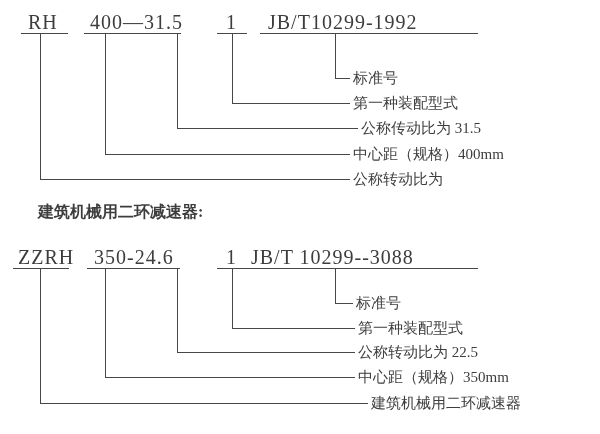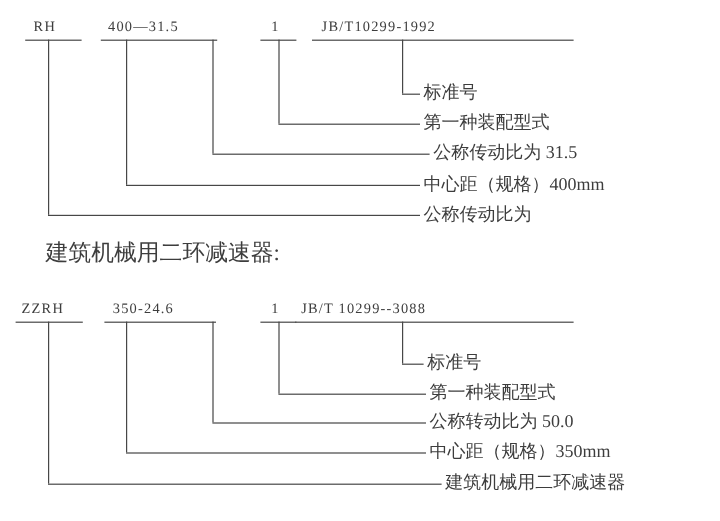--- a/index.html
+++ b/index.html
@@ -6,37 +6,38 @@
   .page{
     position:relative;
     width:600px;height:434px;
     background:#ffffff;
     font-family:"Liberation Serif","DejaVu Serif",serif;
     color:#3d3d3d;
     overflow:hidden;
   }
   .code{
     position:absolute;
-    font-size:12px;
+    font-size:20px;
     line-height:18px;
     white-space:nowrap;
     letter-spacing:1px;
   }
   .lbl{
     position:absolute;
     font-size:15px;
     line-height:18px;
     white-space:nowrap;
     text-align:center;
   }
   .heading{
     position:absolute;
-    font-size:19px;
+    font-size:16px;
     line-height:19px;
     white-space:nowrap;
+    font-weight:bold;
   }
   .hline{
     position:absolute;
     height:1px;
     background:#474747;
   }
   .vline{
     position:absolute;
     width:1px;
     background:#474747;
@@ -70,21 +71,21 @@
     <div class="vline" style="left:177px;top:33px;height:95px"></div>
     <div class="hline" style="left:177px;top:128px;width:181px"></div>
     <span class="lbl" style="left:361px;top:119px">公称传动比为 31.5</span>
 
     <div class="vline" style="left:105px;top:33px;height:121px"></div>
     <div class="hline" style="left:105px;top:154px;width:245px"></div>
     <span class="lbl" style="left:353px;top:145px">中心距（规格）400mm</span>
 
     <div class="vline" style="left:40px;top:33px;height:146px"></div>
     <div class="hline" style="left:40px;top:179px;width:310px"></div>
-    <span class="lbl" style="left:353px;top:170px">公称传动比为</span>
+    <span class="lbl" style="left:353px;top:170px">公称转动比为</span>
   </div>
 
   <span class="heading" style="left:38px;top:202px">建筑机械用二环减速器:</span>
 
   <div>
 
     <span class="code" style="left:18px;top:248px">ZZRH</span>
     <span class="code" style="left:94px;top:248px">350-24.6</span>
     <span class="code" style="left:226px;top:248px">1</span>
     <span class="code" style="left:251px;top:248px">JB/T 10299--3088</span>
@@ -97,21 +98,21 @@
     <div class="vline" style="left:335px;top:268px;height:35px"></div>
     <div class="hline" style="left:335px;top:303px;width:18px"></div>
     <span class="lbl" style="left:356px;top:294px">标准号</span>
 
     <div class="vline" style="left:232px;top:268px;height:60px"></div>
     <div class="hline" style="left:232px;top:328px;width:123px"></div>
     <span class="lbl" style="left:358px;top:319px">第一种装配型式</span>
 
     <div class="vline" style="left:177px;top:268px;height:84px"></div>
     <div class="hline" style="left:177px;top:352px;width:178px"></div>
-    <span class="lbl" style="left:358px;top:343px">公称转动比为 50.0</span>
+    <span class="lbl" style="left:358px;top:343px">公称转动比为 22.5</span>
 
     <div class="vline" style="left:105px;top:268px;height:109px"></div>
     <div class="hline" style="left:105px;top:377px;width:250px"></div>
     <span class="lbl" style="left:358px;top:368px">中心距（规格）350mm</span>
 
     <div class="vline" style="left:40px;top:268px;height:135px"></div>
     <div class="hline" style="left:40px;top:403px;width:328px"></div>
     <span class="lbl" style="left:371px;top:394px">建筑机械用二环减速器</span>
   </div>
 

